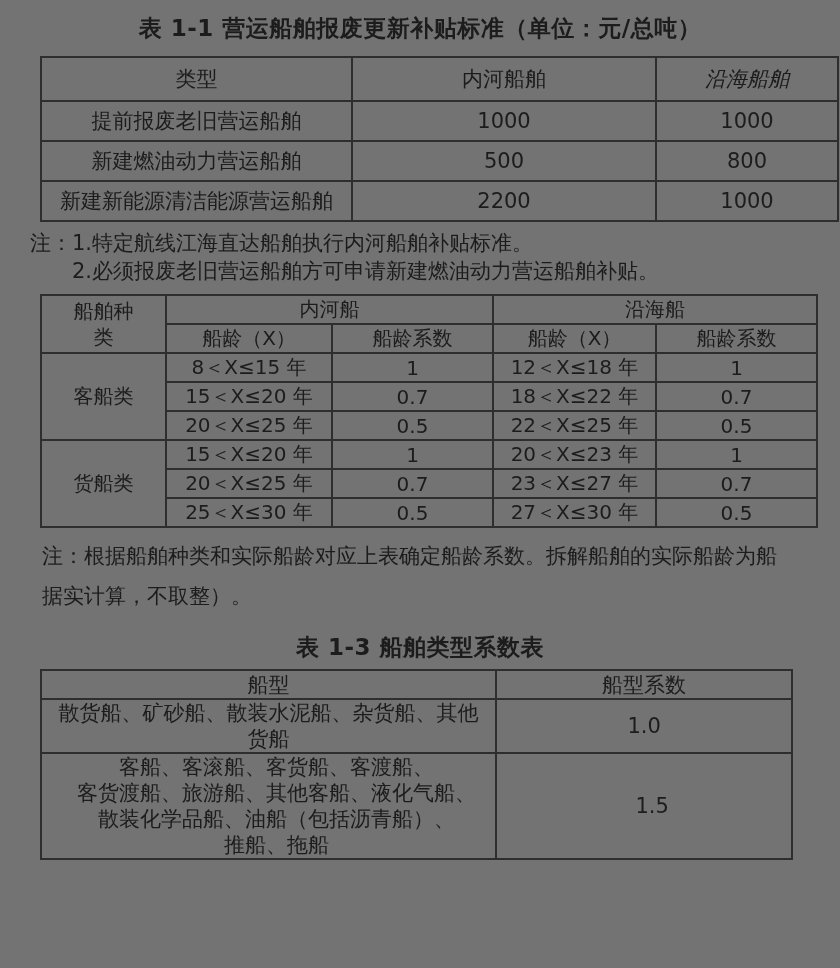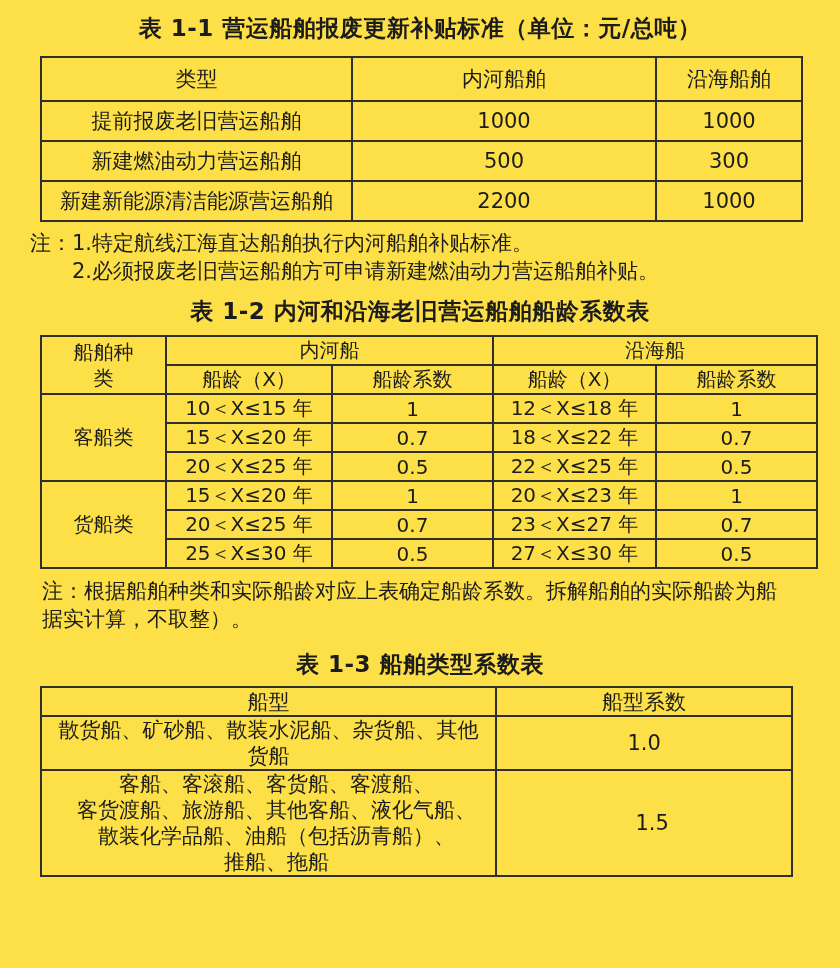--- a/index.html
+++ b/index.html
@@ -5,21 +5,21 @@
   html, body { margin: 0; padding: 0; }
   body {
     width: 840px;
     font-family: "DejaVu Sans", sans-serif;
     color: #1c1c1c;
     background: #f5f5f5;
   }
   .doc {
     width: 840px;
     min-height: 968px;
-    background: #fde047;
+    background: #737373;
     overflow: hidden;
   }
   .tbl-title {
     text-align: center;
     font-weight: 700;
     font-size: 23px;
     line-height: 30px;
     letter-spacing: 0.5px;
   }
   .title-1 { padding-top: 13px; }
@@ -38,21 +38,21 @@
     vertical-align: middle;
     font-weight: 400;
     padding: 0;
     overflow: hidden;
   }
 
   
   .t1 { margin-top: 13px; width: 753px; font-size: 21px; }
   .t1 .c0 { width: 311px; }
   .t1 .c1 { width: 304px; }
-  .t1 .c2 { width: 146px; }
+  .t1 .c2 { width: 182px; font-style: italic; }
   .t1 thead th { height: 42px; }
   .t1 tbody td { height: 38px; }
 
   
   .notes1 {
     margin: 7px 0 0 30px;
     font-size: 21px;
     line-height: 28px;
   }
   .notes1 .note-line-2 { margin-left: 42px; }
@@ -66,21 +66,21 @@
   .t2 .c4 { width: 161px; }
   .t2 thead th { height: 26px; }
   .t2 tbody td, .t2 tbody th { height: 27px; }
   .t2 .cat-head-text { width: 68px; margin: 0 auto; line-height: 26px; }
 
   
   .note2 {
     margin: 8px 0 16px 42px;
     width: 758px;
     font-size: 21px;
-    line-height: 28px;
+    line-height: 40px;
     white-space: pre-line;
   }
 
   
   .t3 { margin-top: 7px; width: 753px; font-size: 21px; line-height: 26px; }
   .t3 .c0 { width: 431px; }
   .t3 .c1 { width: 280px; }
   .t3 thead th { height: 27px; }
   .t3 .r0 td, .t3 .r1 td { height: 52px; }
   .t3 .r2 td { height: 104px; padding-left: 16px; }
@@ -108,36 +108,35 @@
     </thead>
     <tbody>
       <tr>
         <td>提前报废老旧营运船舶</td>
         <td>1000</td>
         <td>1000</td>
       </tr>
       <tr>
         <td>新建燃油动力营运船舶</td>
         <td>500</td>
-        <td>300</td>
+        <td>800</td>
       </tr>
       <tr>
         <td>新建新能源清洁能源营运船舶</td>
         <td>2200</td>
         <td>1000</td>
       </tr>
     </tbody>
   </table>
 
   <div class="notes1">
     <div class="note-line-1">注：1.特定航线江海直达船舶执行内河船舶补贴标准。</div>
     <div class="note-line-2">2.必须报废老旧营运船舶方可申请新建燃油动力营运船舶补贴。</div>
   </div>
 
-  <div class="tbl-title title-2">表 1-2 内河和沿海老旧营运船舶船龄系数表</div>
 
   <table class="t2">
     <colgroup>
         <col class="c0">
         <col class="c1">
         <col class="c2">
         <col class="c3">
         <col class="c4">
       </colgroup>
     <thead>
@@ -151,21 +150,21 @@
       <tr>
         <th>船龄（X）</th>
         <th>船龄系数</th>
         <th>船龄（X）</th>
         <th>船龄系数</th>
       </tr>
     </thead>
     <tbody>
       <tr>
         <th rowspan="3">客船类</th>
-        <td>10＜X≤15 年</td>
+        <td>8＜X≤15 年</td>
         <td>1</td>
         <td>12＜X≤18 年</td>
         <td>1</td>
       </tr>
       <tr>
         <td>15＜X≤20 年</td>
         <td>0.7</td>
         <td>18＜X≤22 年</td>
         <td>0.7</td>
       </tr>

